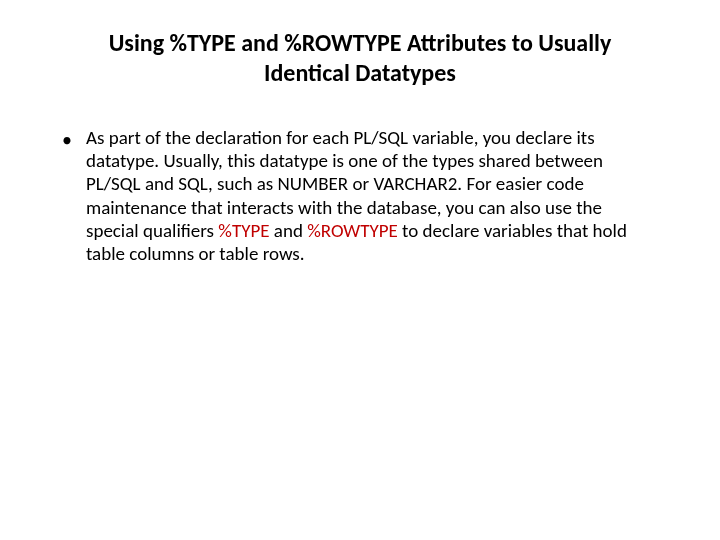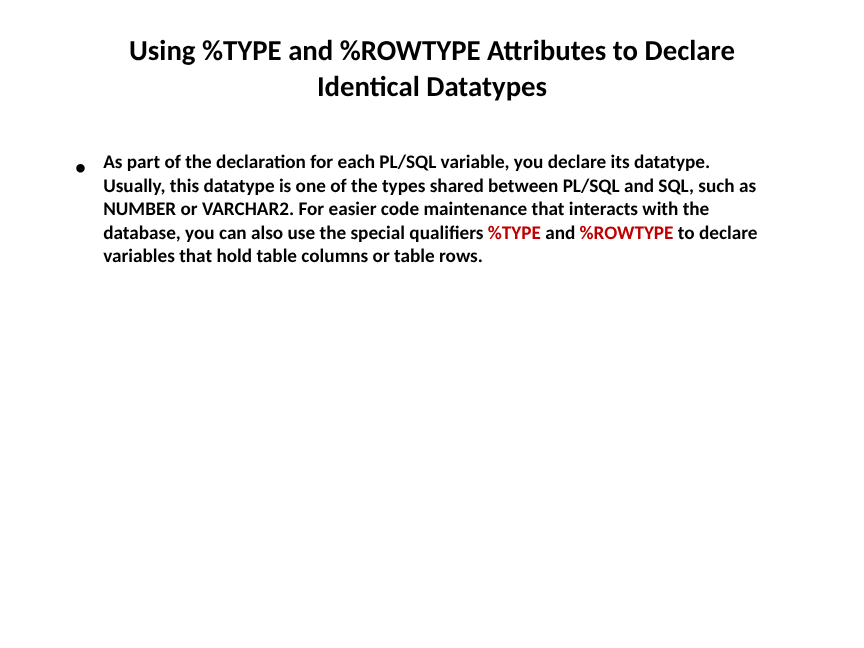--- a/index.html
+++ b/index.html
@@ -29,31 +29,30 @@
       padding-left: 12px;
     }
     .bullet {
       font-size: 20px;
       line-height: 1.3;
       margin-right: 14px;
       margin-top: 1px;
       color: #000;
     }
     .bullet-text {
-      font-size: 16px;
+      font-size: 19px;
       line-height: 1.22;
       color: #000;
       max-width: 560px;
-      font-weight: bold;
     }
     .kw {
       color: #c00000;
     }
   </style>
 </head>
 <body>
 
-<div class="title">Using %TYPE and %ROWTYPE Attributes to Declare Identical Datatypes</div>
+<div class="title">Using %TYPE and %ROWTYPE Attributes to Usually Identical Datatypes</div>
 
 <div class="bullet-row">
   <span class="bullet">•</span>
   <span class="bullet-text"><span>As part of the declaration for each PL/SQL variable, you declare its datatype. Usually, this datatype is one of the types shared between PL/SQL and SQL, such as NUMBER or VARCHAR2. For easier code maintenance that interacts with the database, you can also use the special qualifiers </span><span class="kw">%TYPE</span><span> and </span><span class="kw">%ROWTYPE</span><span> to declare variables that hold table columns or table rows.</span></span>
 </div>
 
 </body></html>

